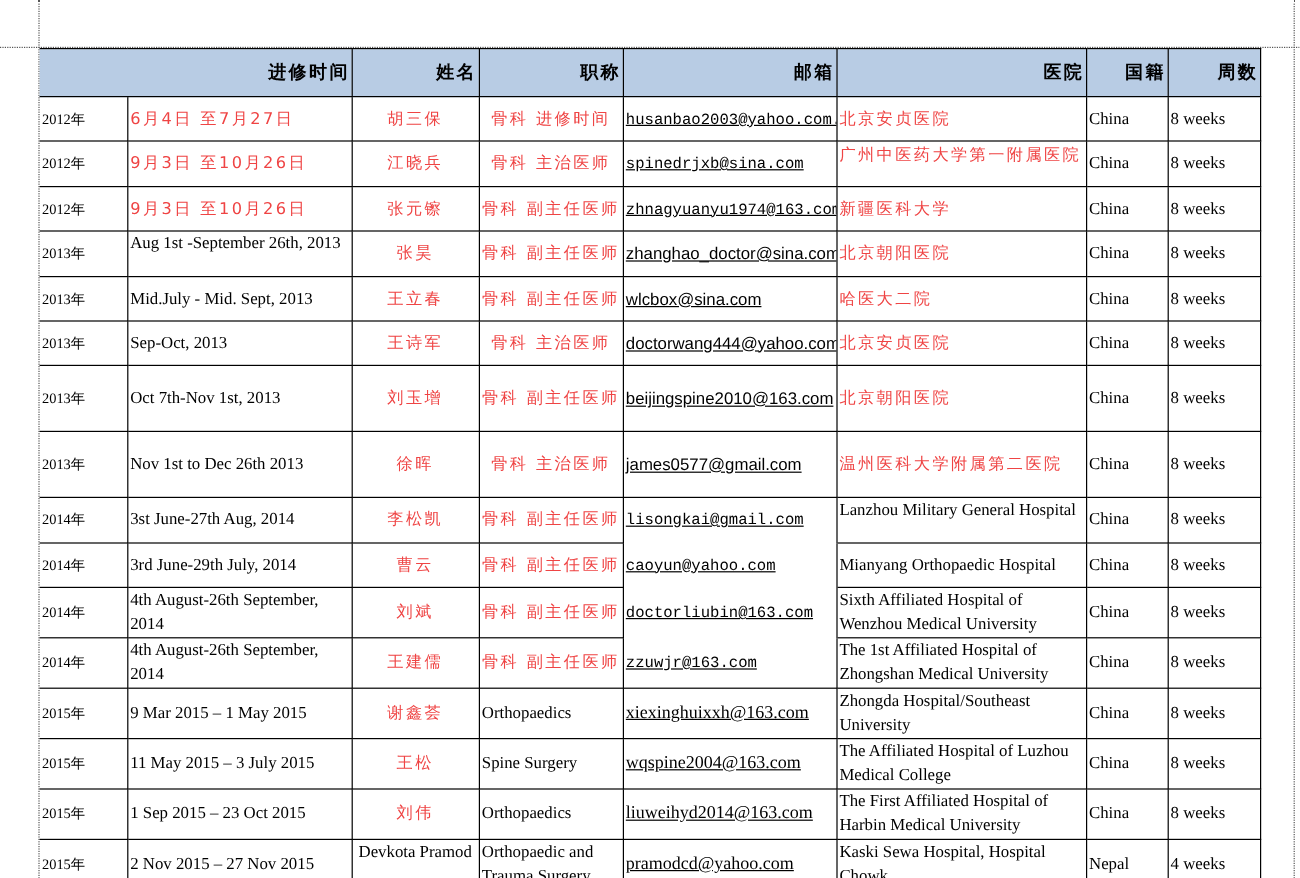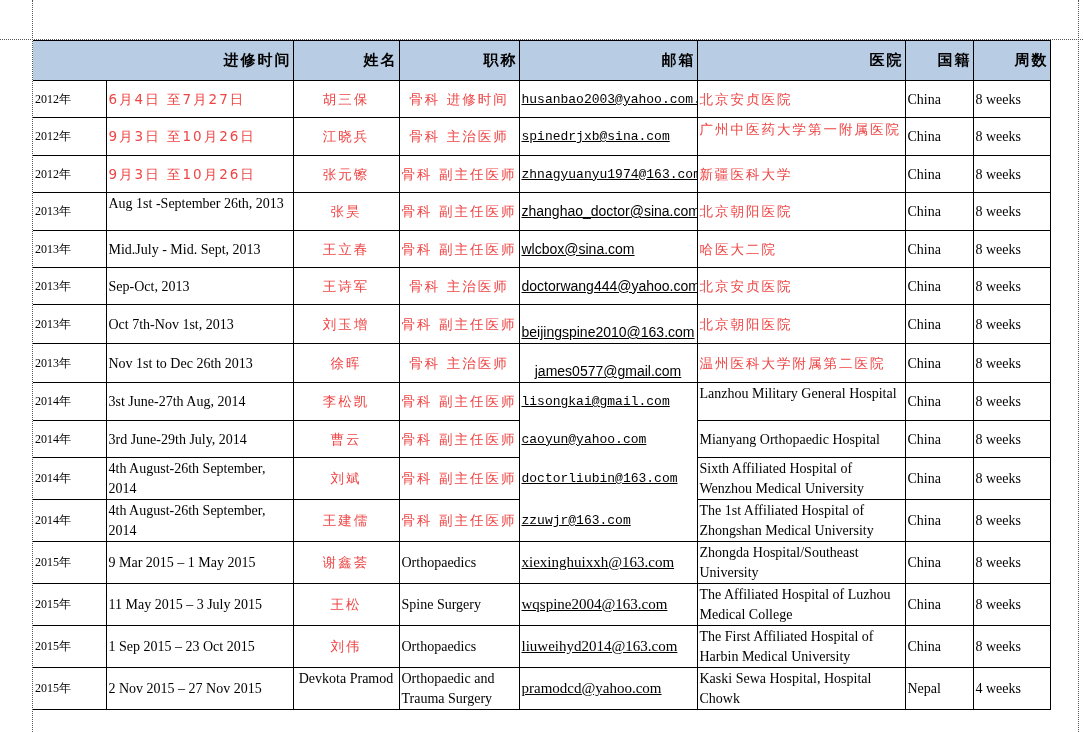--- a/index.html
+++ b/index.html
@@ -17,21 +17,21 @@
   th:first-child { border-left:none; }
   td { height:36px; border:1px solid #000; font-size:14px; padding:0 2px; overflow:hidden; white-space:nowrap;
        vertical-align:middle; line-height:17px; }
   td:first-child { border-left:none; }
   td.wrap { white-space:normal; line-height:20px; vertical-align:top; padding-top:1px; }
   td.cn { font-family:"DejaVu Sans",sans-serif; font-size:13.5px; color:#ef4444; letter-spacing:2px; }
   td.center { text-align:center; }
   td.email { font-family:"Liberation Mono","DejaVu Sans Mono",monospace; font-size:13px; text-decoration:underline; }
   td.email.sans { font-family:"Liberation Sans",sans-serif; font-size:14px; }
   td.email.serif { font-family:"Liberation Serif",serif; font-size:15px; }
-  td.email.bottom { vertical-align:bottom; padding-bottom:2px;text-align:center; }
+  td.email.bottom { vertical-align:bottom; padding-bottom:18px; }
 </style>
 </head>
 <body>
 
 <div class="guide-h"></div>
 <div class="guide-v1"></div>
 <div class="guide-v2"></div>
 
 <div class="sheet">
   <table>

